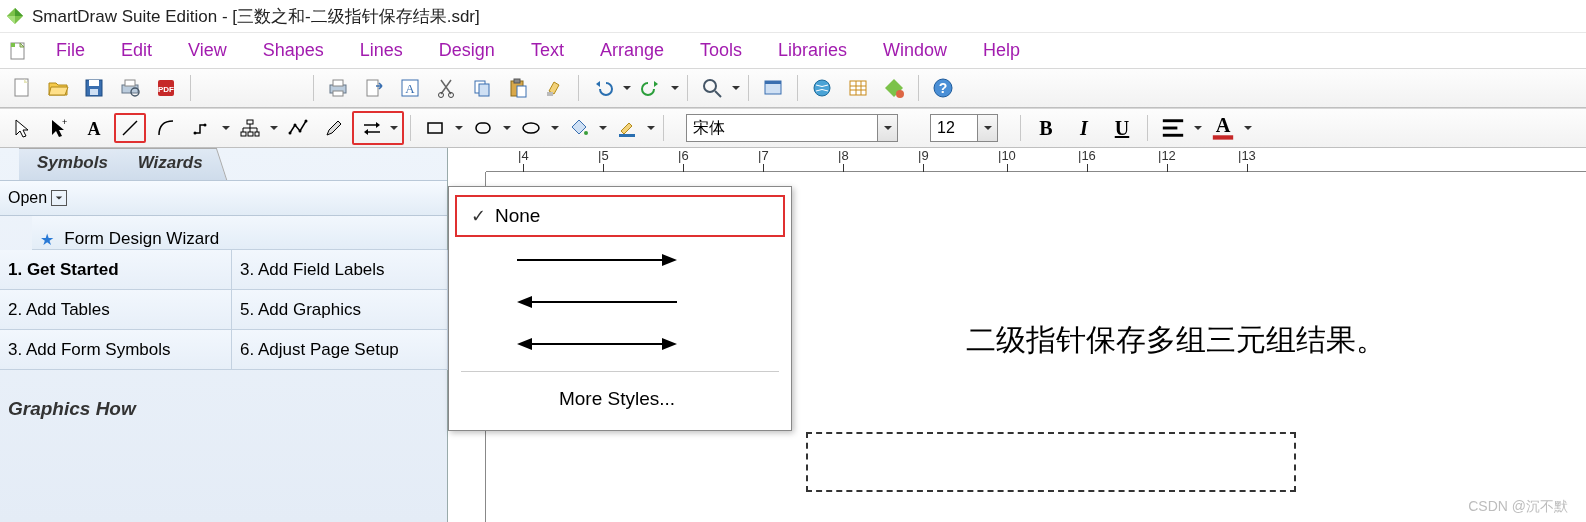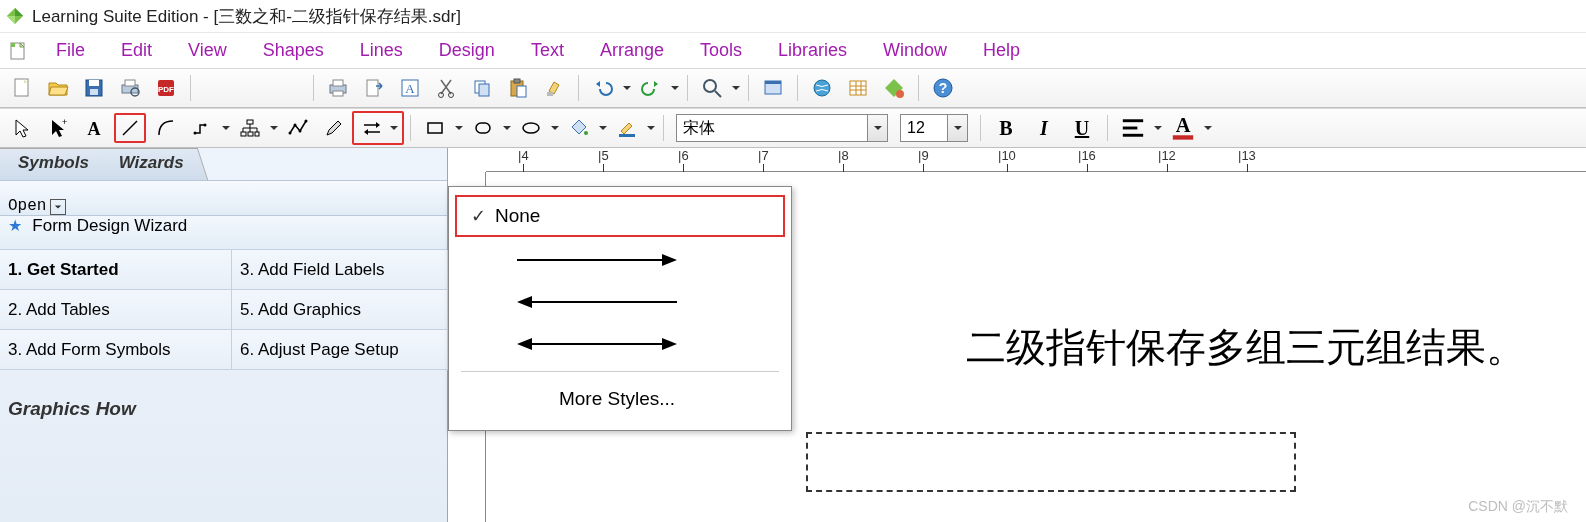--- a/index.html
+++ b/index.html
@@ -20,51 +20,51 @@
   .toolbar .sep { width: 1px; height: 26px; background: #c8c8c8; margin: 0 6px; }
   .tool-btn { width: 32px; height: 30px; display: inline-flex; align-items: center; justify-content: center; margin: 0 2px; border: 1px solid transparent; border-radius: 2px; cursor: pointer; }
   .tool-btn svg { width: 22px; height: 22px; }
   .tool-drop { display: inline-flex; align-items: center; }
   .tool-drop .caret { width: 12px; display:flex;align-items:center;justify-content:center; }
   .caret svg{width:8px;height:8px;}
 
   .selected-red { border: 2px solid #e03030 !important; border-radius: 2px; }
 
   
-  .font-box { display:inline-flex; align-items:center; border:1px solid #888; background:#fff; height:28px; margin:0 6px; }
+  .font-box { display:inline-flex; align-items:center; border:1px solid #888; background:#fff; height:28px; margin:0 16px; }
   .font-box input { border:none; outline:none; font-size:16px; padding:0 6px; height:26px; }
   .font-box .dd { width:20px; height:26px; border-left:1px solid #888; display:flex;align-items:center;justify-content:center;background:linear-gradient(#f8f8f8,#e2e2e2); }
 
   .fmt-btn { width:34px;height:28px;display:inline-flex;align-items:center;justify-content:center;font-family:"Times New Roman",serif;font-size:20px;border:1px solid transparent;margin:0 2px;cursor:pointer;}
 
   
   .main { display:flex; height: calc(522px - 32px - 36px - 40px - 40px); }
   .sidebar { width: 448px; background: linear-gradient(#eef4fb,#e4ecf6); border-right:1px solid #9aa; position:relative; }
   .tabs { display:flex; height:32px; }
-  .tabs .tab { padding:4px 18px 0 18px; font-size:17px; font-weight:bold; font-style:italic; color:#333; position:relative; }
+  .tabs .tab { padding:4px 18px 0 18px; font-size:17px; font-weight:bold; font-style:italic; color:#333; position:relative;margin-left:19px; }
   .tabs .tab.back { background:linear-gradient(#dfe9f4,#cfdceb); border-top:1px solid #aaa;border-right:1px solid #aaa; transform:skewX(18deg); margin-left:-6px;}
   .tabs .tab.back span{display:inline-block;transform:skewX(-18deg);}
 
-  .panel-row { height:36px; display:flex;align-items:flex-end;padding:0 8px;border-top:1px solid #b9c8d8;border-bottom:1px solid #b9c8d8;background:linear-gradient(#f6faff,#e2ecf6); font-size:16px;font-family:Liberation Mono, monospace;}
+  .panel-row { height:36px; display:flex;align-items:center;padding:0 8px;border-top:1px solid #b9c8d8;border-bottom:1px solid #b9c8d8;background:linear-gradient(#f6faff,#e2ecf6); font-size:16px;}
   .panel-row .dd-sq{width:16px;height:16px;border:1px solid #555;margin-left:4px;display:flex;align-items:center;justify-content:center;}
-  .wiz-row{height:34px;display:flex;align-items:flex-start;padding:0 8px;background:linear-gradient(#f2f7fd,#e3edf7);border-bottom:1px solid #c3d1e0;font-size:17px;}
+  .wiz-row{height:34px;display:flex;align-items:flex-end;padding:0 8px;background:linear-gradient(#f2f7fd,#e3edf7);border-bottom:1px solid #c3d1e0;font-size:17px;margin-left:32px;}
   .wiz-row.star::before{content:"★";color:#2a7ad6;margin-right:10px;font-size:16px;}
   .grid2 { display:grid; grid-template-columns: 232px 216px; }
   .grid2 .cell{height:40px;display:flex;align-items:center;padding:0 8px;background:linear-gradient(#f2f7fd,#e7eff8);border-bottom:1px solid #c3d1e0;border-right:1px solid #c3d1e0;font-size:17px;}
   .grid2 .cell.head{font-weight:bold;}
   .learning{padding:28px 8px 0 8px;font-weight:bold;font-style:italic;font-size:19px;color:#333;}
 
   .canvas-wrap{flex:1;position:relative;background:#fff;}
   .ruler-h{height:24px;border-bottom:1px solid #888;background:#fff;display:flex;position:relative;margin-left:38px;}
   .ruler-h .tick{position:absolute;top:0;font-size:13px;color:#333;}
   .ruler-h .tick::before{content:"";position:absolute;left:50%;top:16px;width:1px;height:8px;background:#333;}
   .ruler-v{position:absolute;left:14px;top:24px;width:24px;bottom:0;border-right:1px solid #888;}
   .ruler-v .vtick{position:absolute;left:2px;font-size:13px;}
   .canvas{position:absolute;left:38px;top:24px;right:0;bottom:0;}
-  .doc-text{position:absolute;left:480px;top:148px;font-family:"SimSun","宋体",serif;font-size:40px;color:#000;}
+  .doc-text{position:absolute;left:480px;top:148px;font-family:"SimSun","宋体",serif;font-size:30px;color:#000;}
   .dashed-box{position:absolute;left:320px;top:260px;width:490px;height:60px;border:2px dashed #333;}
   .watermark{position:absolute;right:18px;bottom:6px;font-size:14px;color:#bdbdbd;}
 
   
   .dropdown{position:absolute;left:448px;top:186px;width:344px;background:#fff;border:1px solid #888;box-shadow:2px 2px 6px rgba(0,0,0,.25);padding:6px 0 10px 0;z-index:50;}
   .dropdown .dd-item{height:42px;display:flex;align-items:center;padding:0 20px 0 14px;font-size:19px;cursor:default;}
   .dropdown .dd-item .chk{width:24px;color:#333;font-size:18px;}
   .dropdown .dd-item.red-outline{border:2px solid #e03030;margin:2px 6px;}
   .dropdown .dd-sepline{height:1px;background:#ccc;margin:6px 12px;}
   .arrow-sample{margin-left:30px;}
@@ -74,21 +74,21 @@
 
 <div class="titlebar">
   <span class="logo">
     <svg viewBox="0 0 20 20">
         <polygon points="10,1 19,10 10,19 1,10" fill="#7cc24a"></polygon>
         <polygon points="10,1 19,10 10,10" fill="#4a9e2e"></polygon>
         <polygon points="1,10 10,19 10,10" fill="#a6de7a"></polygon>
       </svg>
   </span>
   <span class="title">
-    <span>Learning Suite Edition</span> - <span>[三数之和-二级指针保存结果.sdr]</span>
+    <span>SmartDraw Suite Edition</span> - <span>[三数之和-二级指针保存结果.sdr]</span>
   </span>
 </div>
 
 <div class="menubar">
   <span class="doc-icon">
     <svg viewBox="0 0 20 20">
         <rect x="3" y="2" width="13" height="16" fill="#fff" stroke="#888"></rect>
         <polygon points="12,2 16,6 12,6" fill="#cfe4b3" stroke="#7a9e4a"></polygon>
         <rect x="3" y="2" width="4" height="4" fill="#7cc24a"></rect>
       </svg>

